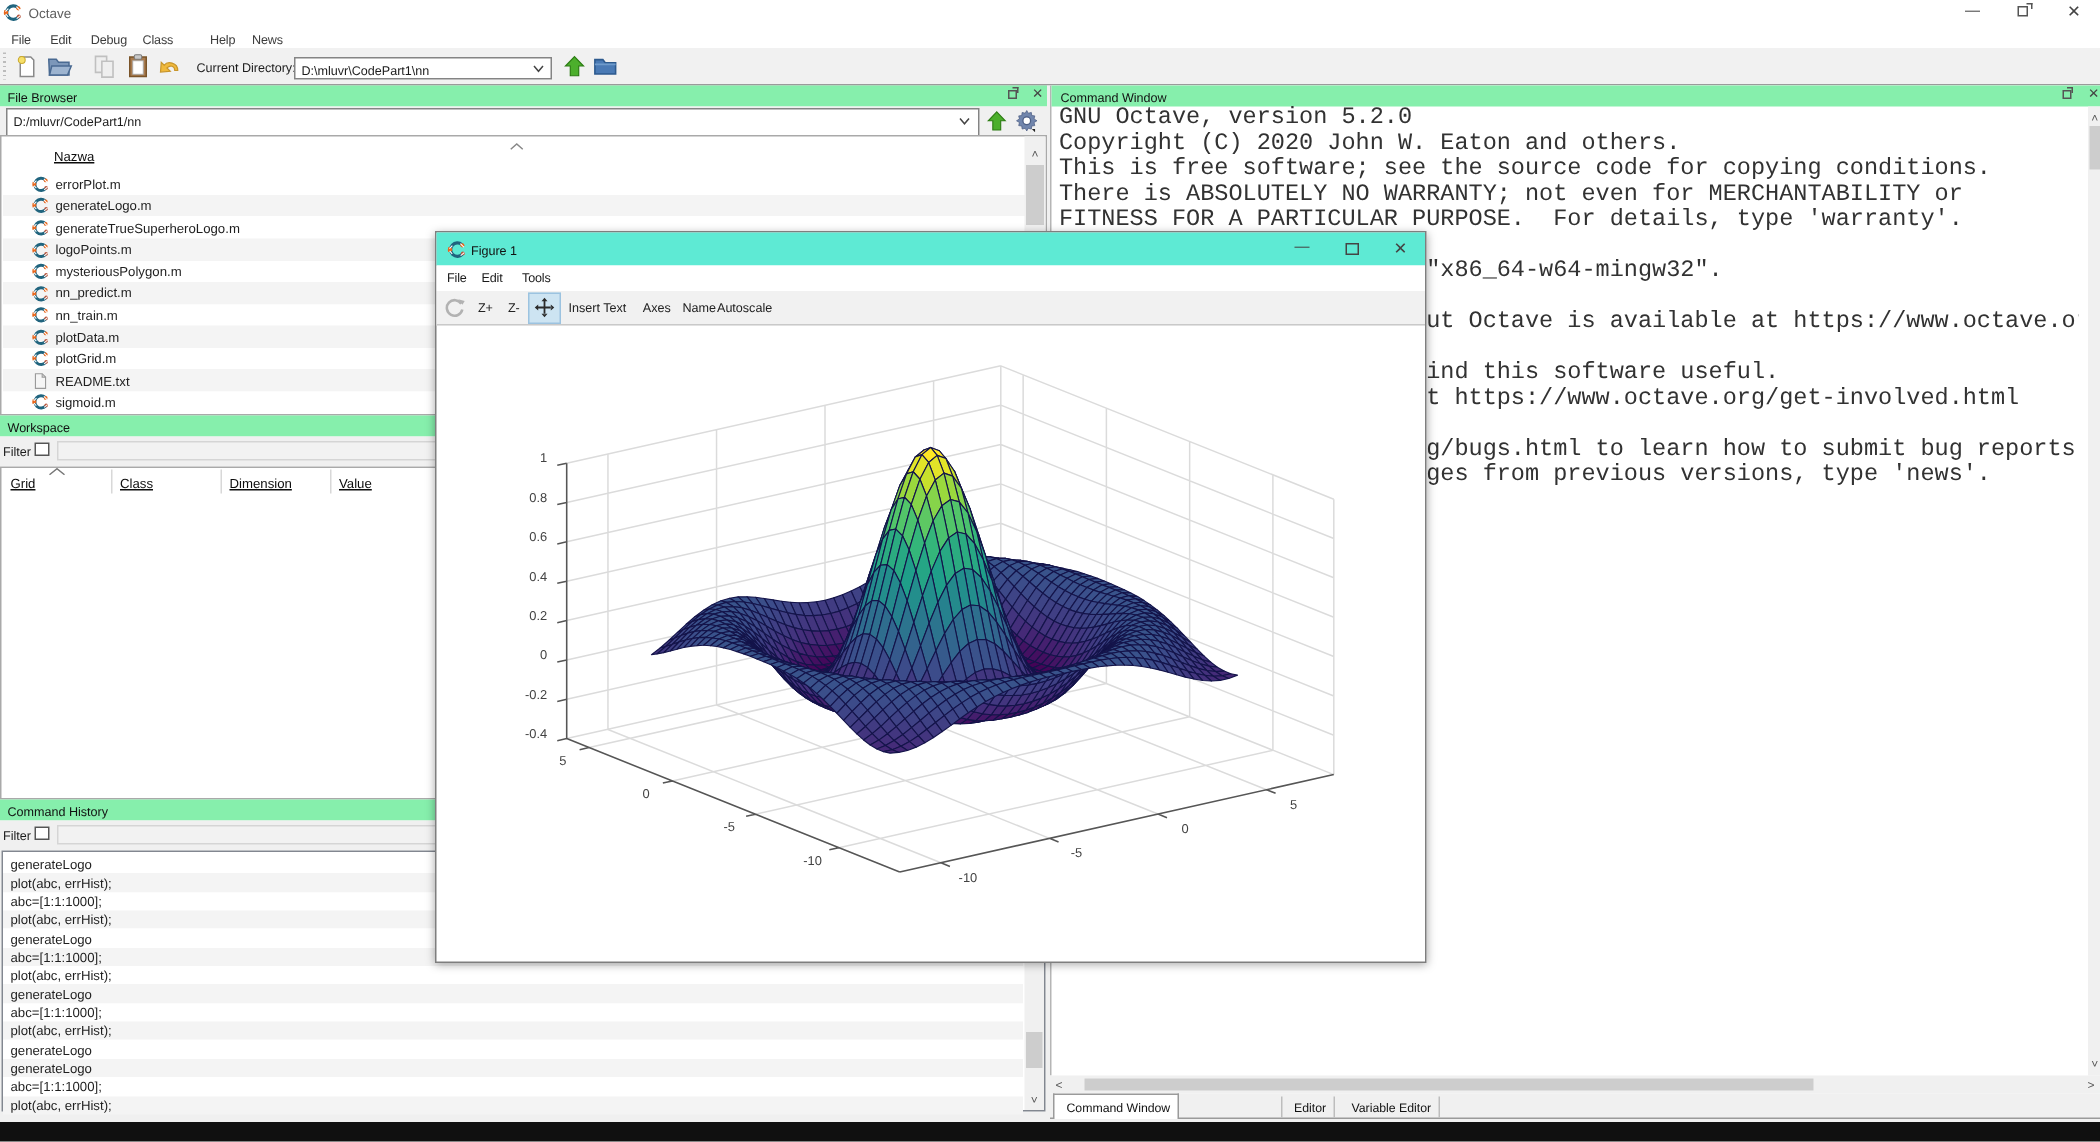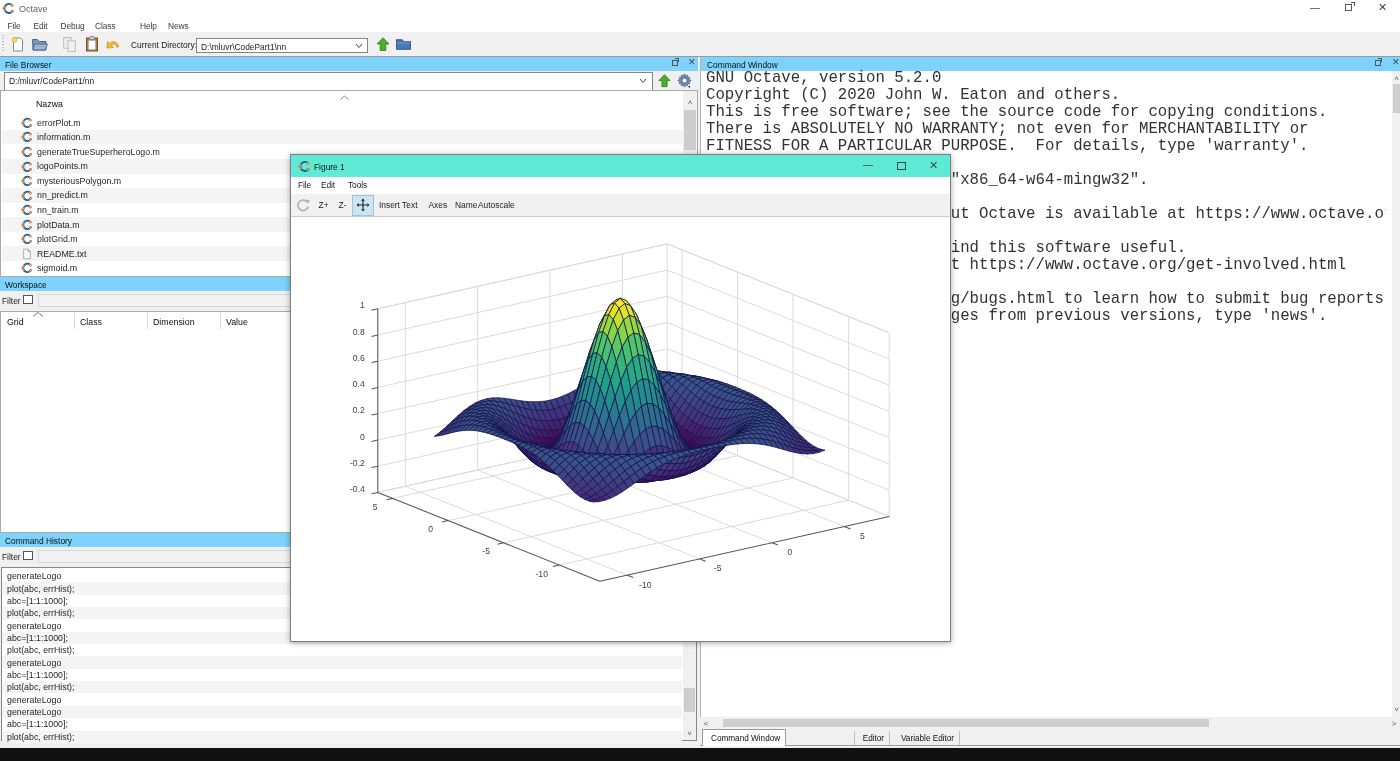--- a/index.html
+++ b/index.html
@@ -1,33 +1,33 @@
 <!DOCTYPE html>
 <html><head><meta charset="utf-8"><style>
 * { margin:0; padding:0; box-sizing:border-box; }
 html,body { width:1400px; height:761px; overflow:hidden; background:#fff;
   font-family:"Liberation Sans", sans-serif; -webkit-font-smoothing:antialiased; }
 .abs { position:absolute; }
 .t9 { font-size:8.4px; color:#1c1c1c; }
 .lbl { position:absolute; white-space:pre; }
-.hdr { position:absolute; background:#7dd3fc; font-size:8.4px; color:#111; }
+.hdr { position:absolute; background:#86efac; font-size:8.4px; color:#111; }
 .hdr span { position:absolute; left:5px; top:3px; }
 .winbtn { position:absolute; color:#444; }
 .frow { position:absolute; left:1px; width:682px; height:14.55px; font-size:8.8px; color:#1f1f1f; }
 .frow span { position:absolute; left:35px; top:2.4px; }
 .frow svg { position:absolute; left:19px; top:1.5px; }
 .hrow { position:absolute; left:2px; width:680px; height:12.35px; font-size:8.8px; color:#1f1f1f; }
 .hrow span { position:absolute; left:5px; top:1.2px; }
 .sb { position:absolute; background:#f0f0f0; }
 .sbt { position:absolute; background:#cdcdcd; }
 .arr { position:absolute; font-size:8px; color:#555; text-align:center; }
 .cb { position:absolute; width:9.5px; height:9.5px; background:#fff; border:1px solid #555; }
 .fin { position:absolute; background:#f2f2f2; border:1px solid #d5d5d5; }
 .menu { position:absolute; font-size:8.4px; letter-spacing:-0.1px; color:#3c3c3c; }
-.tbl { position:absolute; font-size:8.8px; color:#0c0c0c; }
+.tbl { position:absolute; font-size:8.8px; color:#0c0c0c;text-decoration:underline; }
 </style></head>
 <body>
 <svg width="0" height="0" style="position:absolute">
 <defs>
 <symbol id="olo" viewBox="0 0 16 16">
  <g fill="none">
   <path d="M12.2 3.8 A5.5 5.5 0 1 0 12.6 11.6" stroke="#20647e" stroke-width="2.6"></path>
   <path d="M2.7 6.2 A5.5 5.5 0 0 0 2.6 9.4" stroke="#e7661c" stroke-width="3.4"></path>
   <circle cx="12.6" cy="4.4" r="1.7" fill="#e7661c"></circle>
   <circle cx="13" cy="11" r="1.6" fill="#b8533a"></circle>
@@ -137,21 +137,21 @@
   <div class="frow" style="top:24.3px;background:#fff">
       <svg class="fi" width="12" height="12" viewBox="0 0 16 16">
         <use href="#olo"></use>
       </svg>
       <span>errorPlot.m</span>
     </div>
     <div class="frow" style="top:38.9px;background:#f4f4f4">
       <svg class="fi" width="12" height="12" viewBox="0 0 16 16">
         <use href="#olo"></use>
       </svg>
-      <span>information.m</span>
+      <span>generateLogo.m</span>
     </div>
     <div class="frow" style="top:53.4px;background:#fff">
       <svg class="fi" width="12" height="12" viewBox="0 0 16 16">
         <use href="#olo"></use>
       </svg>
       <span>generateTrueSuperheroLogo.m</span>
     </div>
     <div class="frow" style="top:68.0px;background:#f4f4f4">
       <svg class="fi" width="12" height="12" viewBox="0 0 16 16">
         <use href="#olo"></use>

